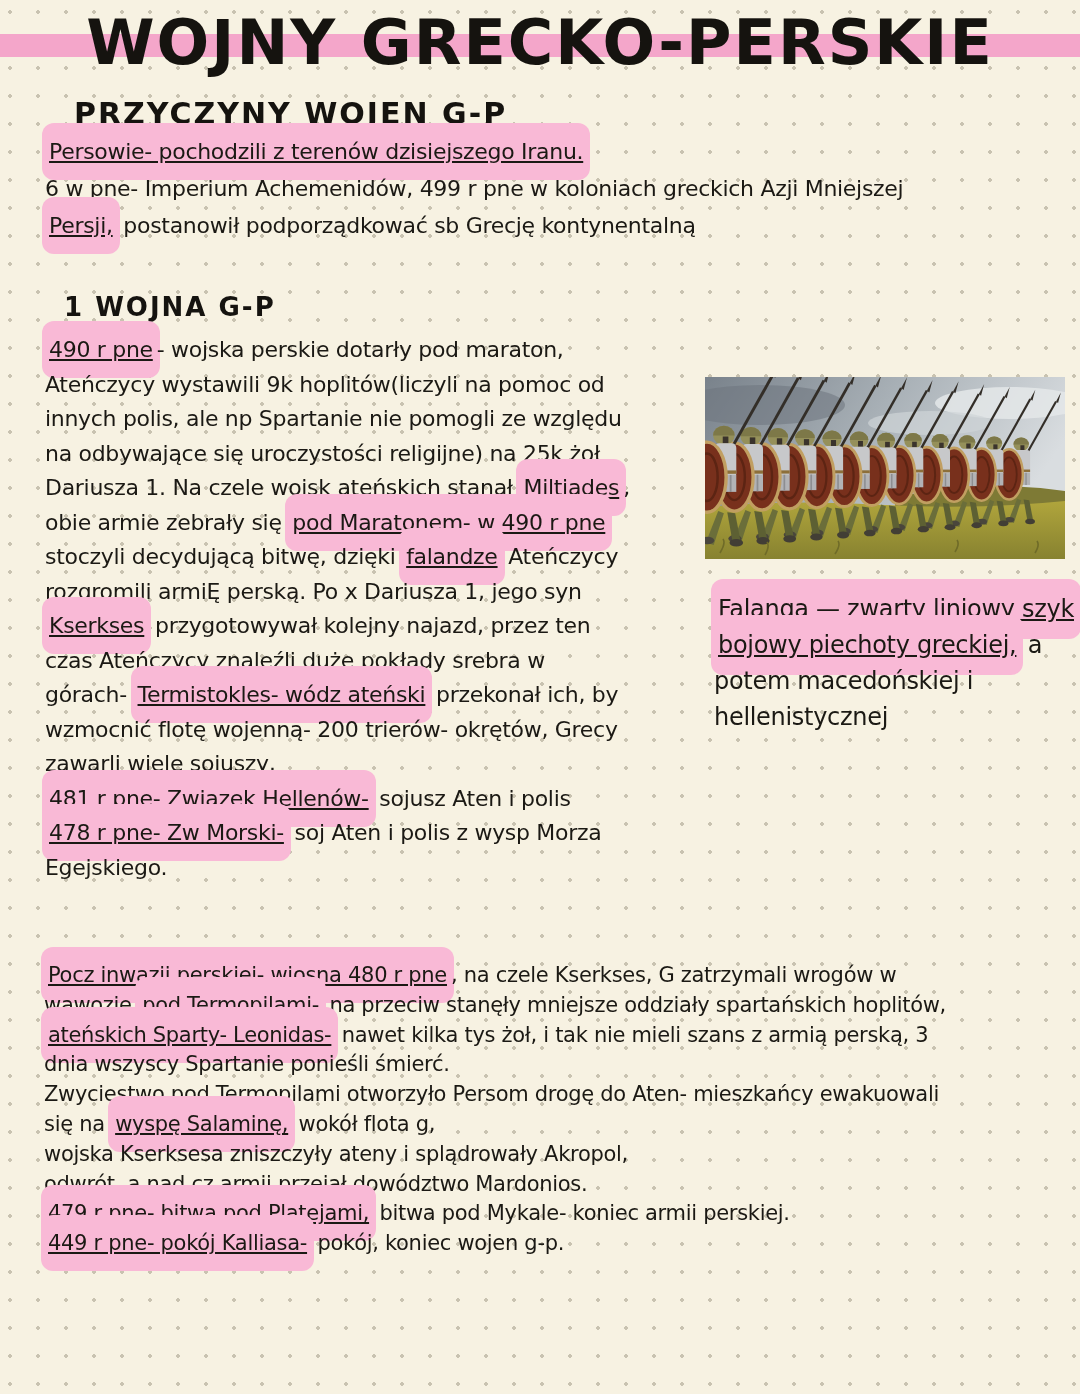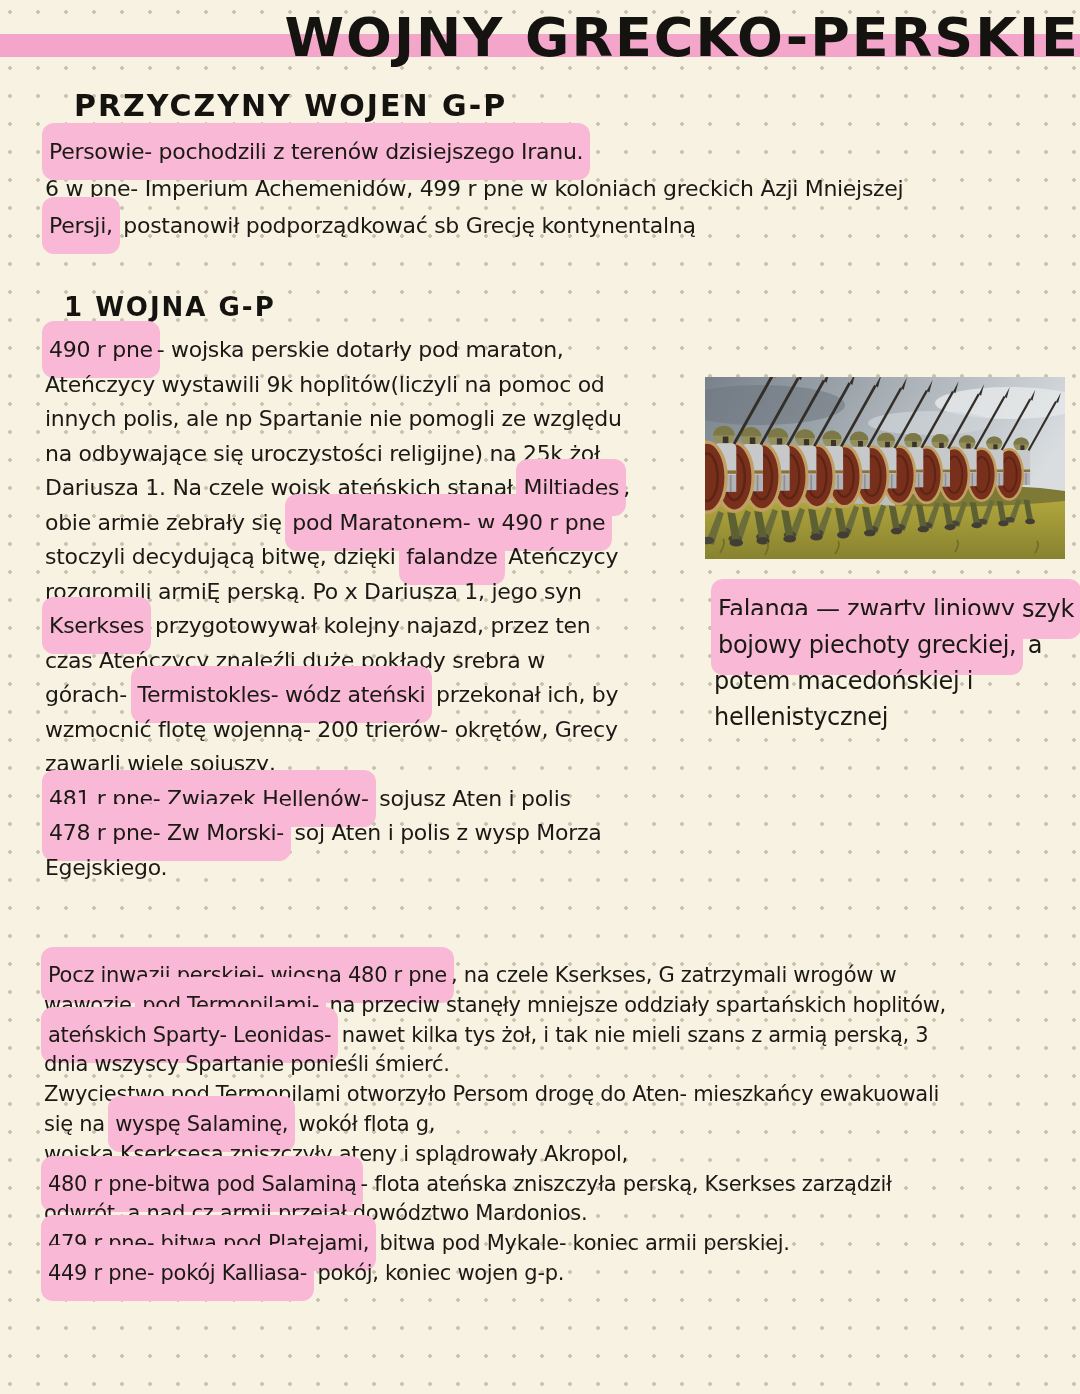--- a/index.html
+++ b/index.html
@@ -23,53 +23,54 @@
     background-size:28px 28px;
     background-position:8px 10px;
     overflow:hidden;
   }
   .title-band{
     position:absolute;left:0;top:34px;width:1080px;height:23px;
     background:var(--title_band);
   }
   .page-title{
     position:absolute;left:0;top:4px;width:1080px;
-    text-align:right;
-    font-size:54px;font-weight:700;letter-spacing:2px;
+    text-align:center;
+    font-size:62px;font-weight:700;letter-spacing:2px;
     line-height:1.25;
     color:#15130f;
     z-index:2;
   }
   .section-heading{
     position:absolute;
     font-weight:700;
     font-size:30px;
     letter-spacing:2px;
     color:#15130f;
     white-space:nowrap;
   }
-  .h-causes{left:74px;top:88px;}
+  .h-causes{left:74px;top:96px;}
   .h-war1{left:64px;top:292px;font-size:26px;}
   .h-war2{left:70px;top:929px;font-size:31px;margin-top:20px;}
   .rich{position:absolute;}
   .rich .line{white-space:nowrap;}
   .causes-text{left:45px;top:133px;font-size:22px;letter-spacing:-0.3px;}
   .causes-text .line{line-height:37px;}
   .war1-text{left:45px;top:333px;font-size:22px;letter-spacing:-0.3px;}
   .war1-text .line{line-height:34.5px;}
   .war2-text{left:44px;top:961px;font-size:21px;letter-spacing:-0.3px;}
   .war2-text .line{line-height:29.8px;}
   .caption-text{left:714px;top:591px;font-size:24px;letter-spacing:-0.3px;}
   .caption-text .line{line-height:36px;}
   .hl{
     background:var(--highlight);
     border-radius:12px;
     padding:16px 7px;
     margin:0 -3px;
     box-decoration-break:clone;
+    text-decoration:underline;
     -webkit-box-decoration-break:clone;
   }
   .figure{
     position:absolute;left:705px;top:377px;width:360px;height:182px;
     overflow:hidden;
   }
   .figure svg{display:block;width:360px;height:182px;}
 </style>
 </head>
 <body>
@@ -166,19 +167,18 @@
 
   <div class="section-heading h-war2">2 WOJNA G-P</div>
   <div class="rich war2-text">
       <div class="line"><span class="hl">Pocz inwazji perskiej- wiosna 480 r pne</span><span>, na czele Kserkses, G zatrzymali wrogów w</span></div>
       <div class="line"><span>wąwozie </span><span class="hl">pod Termopilami-</span><span> na przeciw stanęły mniejsze oddziały spartańskich hoplitów,</span></div>
       <div class="line"><span class="hl">ateńskich Sparty- Leonidas-</span><span> nawet kilka tys żoł, i tak nie mieli szans z armią perską, 3</span></div>
       <div class="line"><span>dnia wszyscy Spartanie ponieśli śmierć.</span></div>
       <div class="line"><span>Zwycięstwo pod Termopilami otworzyło Persom drogę do Aten- mieszkańcy ewakuowali</span></div>
       <div class="line"><span>się na </span><span class="hl">wyspę Salaminę,</span><span> wokół flota g,</span></div>
       <div class="line"><span>wojska Kserksesa zniszczyły ateny i splądrowały Akropol,</span></div>
-      <div class="line"><span class="hl">480 r pne-bitwa pod Salaminą</span><span>- flota ateńska zniszczyła perską, Kserkses zarządził</span></div>
       <div class="line"><span>odwrót, a nad cz armii przejął dowództwo Mardonios.</span></div>
       <div class="line"><span class="hl">479 r pne- bitwa pod Platejami,</span><span> bitwa pod Mykale- koniec armii perskiej.</span></div>
       <div class="line"><span class="hl">449 r pne- pokój Kalliasa-</span><span> pokój, koniec wojen g-p.</span></div>
     </div>
 
 </div>
 
 </body></html>

